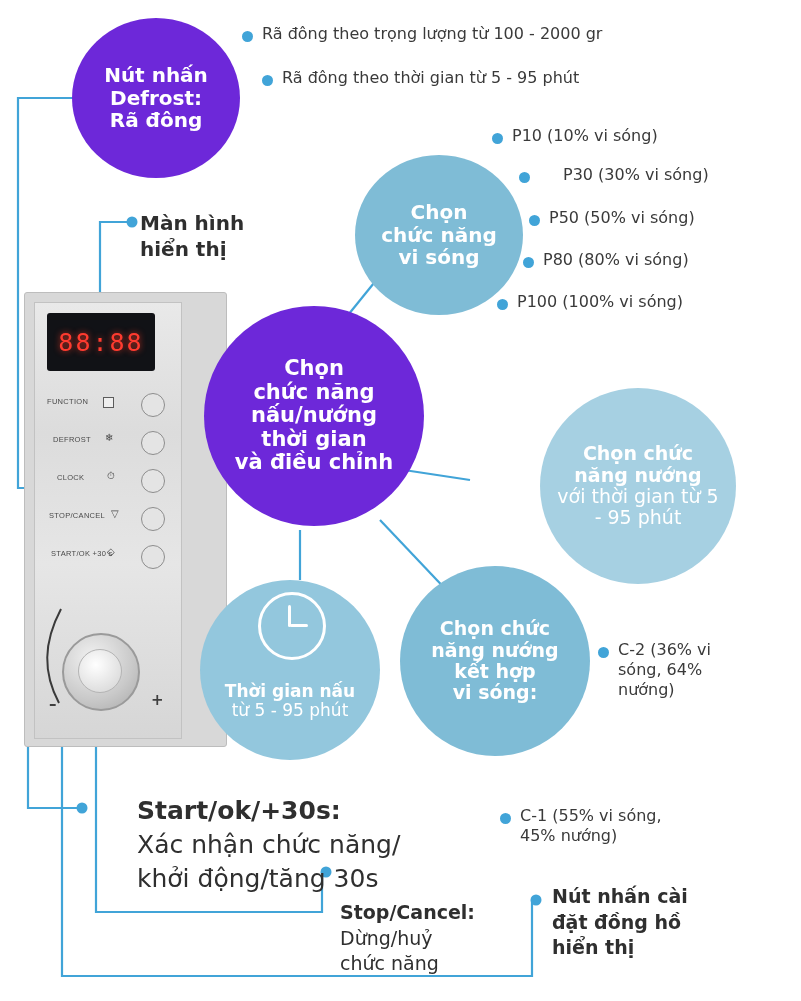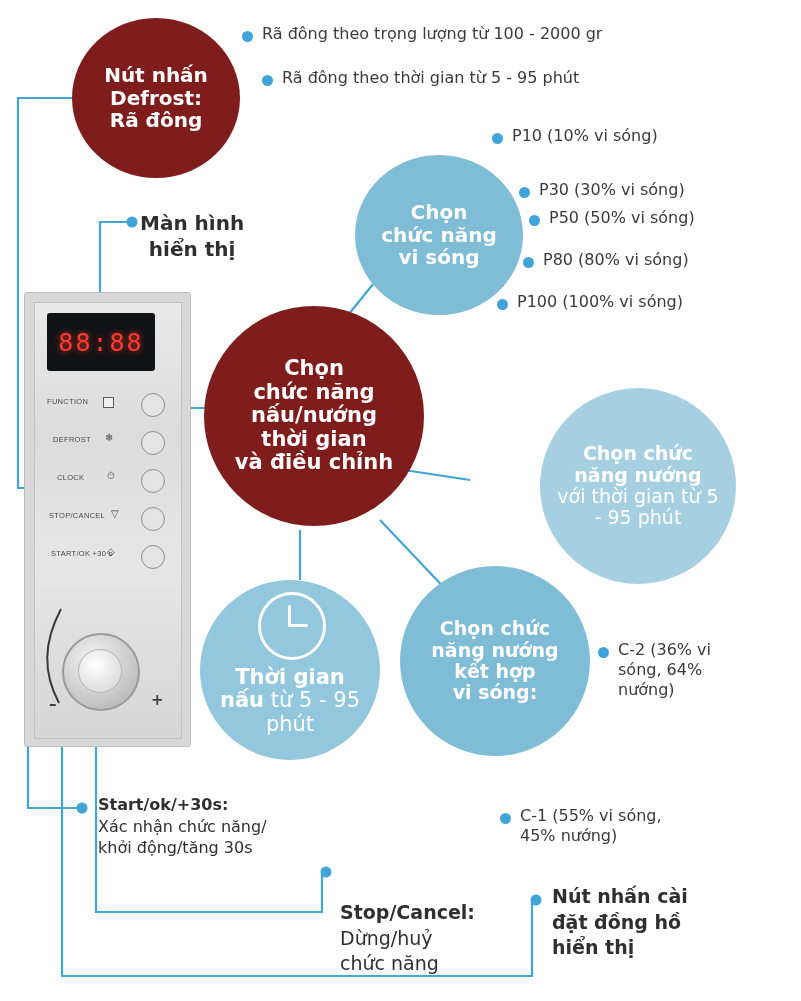--- a/index.html
+++ b/index.html
@@ -13,42 +13,42 @@
   #stage{position:absolute;left:0;top:0;width:801px;height:1001px;}
   svg.lines{position:absolute;left:0;top:0;width:801px;height:1001px;}
 
   
   .bubble{
     position:absolute;border-radius:50%;
     display:flex;align-items:center;justify-content:center;
     text-align:center;color:#ffffff;
     line-height:1.12;
   }
-  .bub-dark{background:#7f1d1d;}
+  .bub-dark{background:#6d28d9;}
   .bub-mid{background:#7fbcd6;}
   .bub-light{background:#93c7dd;}
   .bub-pale{background:#a6d0e2;}
   .bubble .reg{font-weight:normal;}
 
   
   .bullet-row{position:absolute;display:flex;align-items:flex-start;}
   .dot{
     width:11px;height:11px;border-radius:50%;background:#41a4d8;
     margin-right:9px;flex:0 0 auto;margin-top:7px;
   }
   .btxt{color:#3a3a3a;font-size:16px;line-height:1.25;white-space:nowrap;}
 
   
   .label{position:absolute;color:#2f2f2f;}
   .label .hd{font-weight:bold;}
 
   
   #panel{
     position:absolute;left:24px;top:292px;width:165px;height:453px;
-    background:#d8d8d8;border:1px solid #bdbdbd;border-radius:3px;
+    background:#d8d8d8;border:1px solid #bdbdbd;border-radius:3px;padding-left:36px;
   }
   #panel .inner{
     position:absolute;left:9px;top:9px;width:146px;height:435px;
     background:linear-gradient(180deg,#e9e9e9 0%,#dcdcdc 30%,#e6e6e6 60%,#d6d6d6 100%);
     border:1px solid #c2c2c2;
   }
   #display{
     position:absolute;left:12px;top:10px;width:108px;height:58px;
     background:#111216;border-radius:3px;
     display:flex;align-items:center;justify-content:center;
@@ -201,21 +201,21 @@
   </div>
 
   <div class="bubble bub-pale" style="left:540px;top:388px;width:196px;height:196px;font-size:19px;">
     <div style="padding:0 14px;">
       <div style="font-weight:bold;">Chọn chức</div>
       <div style="font-weight:bold;">năng nướng</div>
       <div class="reg">với thời gian từ 5 - 95 phút</div>
     </div>
   </div>
 
-  <div class="bubble bub-light" style="left:200px;top:580px;width:180px;height:180px;font-size:21px;">
+  <div class="bubble bub-light" style="left:200px;top:580px;width:180px;height:180px;font-size:17px;">
     <div style="padding:62px 16px 0 16px;">
       <span style="font-weight:bold;">Thời gian nấu</span>
       <span class="reg">từ 5 - 95 phút</span>
     </div>
   </div>
   <div class="clock" style="left:258px;top:592px;">
     <span class="h" style="left:27px;top:10px;width:3px;height:22px;"></span>
     <span class="h" style="left:29px;top:29px;width:18px;height:3px;"></span>
   </div>
 
@@ -234,21 +234,21 @@
   </div>
   <div class="bullet-row" style="left:262px;top:68px;">
     <span class="dot"></span>
     <span class="btxt">Rã đông theo thời gian từ 5 - 95 phút</span>
   </div>
 
   <div class="bullet-row" style="left:492px;top:126px;">
     <span class="dot"></span>
     <span class="btxt">P10 (10% vi sóng)</span>
   </div>
-  <div class="bullet-row" style="left:519px;top:180px;">
+  <div class="bullet-row" style="left:519px;top:165px;gap:24px;">
     <span class="dot"></span>
     <span class="btxt">P30 (30% vi sóng)</span>
   </div>
   <div class="bullet-row" style="left:529px;top:208px;">
     <span class="dot"></span>
     <span class="btxt">P50 (50% vi sóng)</span>
   </div>
   <div class="bullet-row" style="left:523px;top:250px;text-align:right;">
     <span class="dot"></span>
     <span class="btxt">P80 (80% vi sóng)</span>
@@ -268,26 +268,26 @@
   </div>
 
   <div class="bullet-row" style="left:500px;top:806px;">
     <span class="dot"></span>
     <span class="btxt" style="white-space:normal;width:200px;">
       <span>C-1 (55% vi sóng,</span><br>
       <span>45% nướng)</span>
     </span>
   </div>
 
-  <div class="label" style="left:140px;top:210px;font-size:20px;line-height:1.3;text-align:center;">
+  <div class="label" style="left:140px;top:210px;font-size:20px;line-height:1.3;">
     <div class="hd">Màn hình</div>
     <div class="hd">hiển thị</div>
   </div>
 
-  <div class="label" style="left:98px;top:794px;font-size:16px;line-height:1.35;">
+  <div class="label" style="left:98px;top:794px;font-size:25px;line-height:1.35;padding-left:39px;">
     <div class="hd">Start/ok/+30s:</div>
     <div>Xác nhận chức năng/</div>
     <div>khởi động/tăng 30s</div>
   </div>
 
   <div class="label" style="left:340px;top:900px;font-size:19px;line-height:1.35;">
     <div class="hd">Stop/Cancel:</div>
     <div>Dừng/huỷ</div>
     <div>chức năng</div>
   </div>

